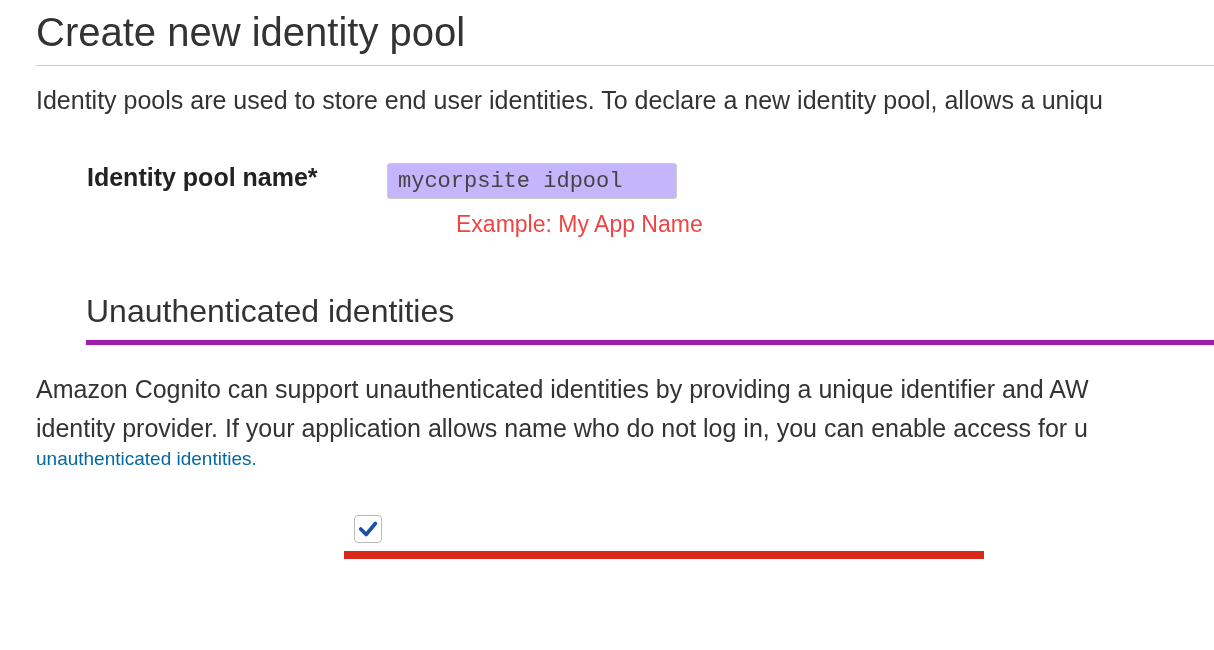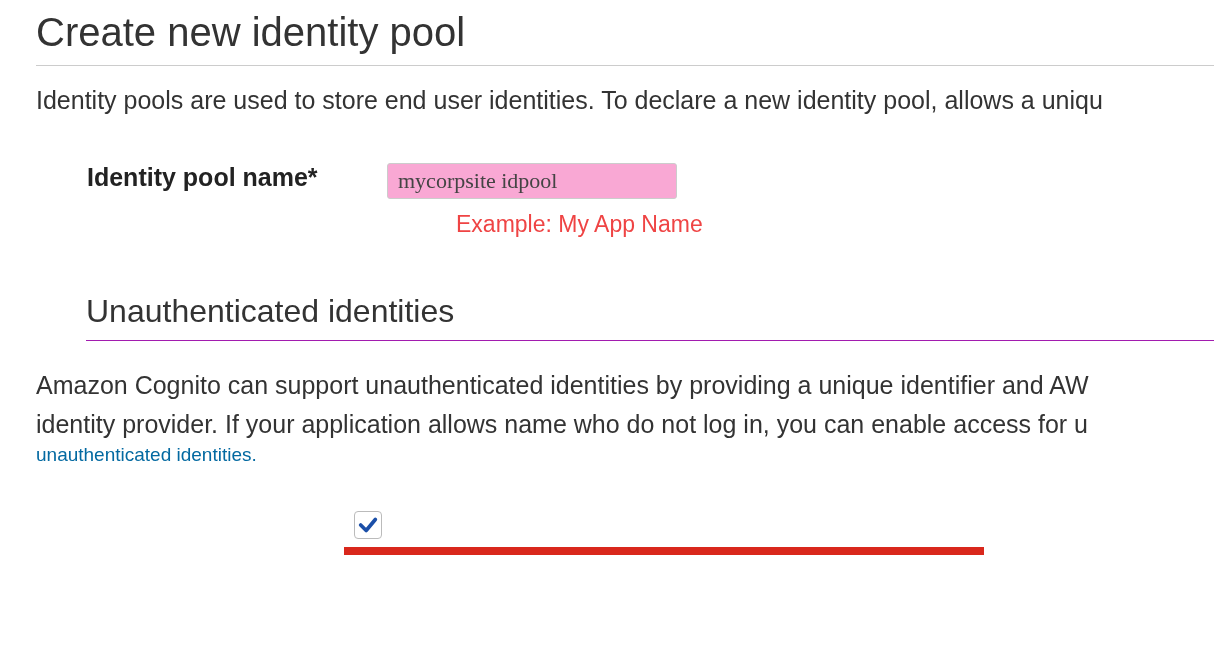--- a/index.html
+++ b/index.html
@@ -39,40 +39,40 @@
       font-size: 25px;
       font-weight: 700;
       color: #222;
       width: 300px;
     }
     .text-input {
       font-size: 22px;
       padding: 4px 10px;
       border: 1px solid #ccc;
       border-radius: 3px;
-      background: #f9a8d4;
+      background: #c4b5fd;
       width: 290px;
       height: 36px;
       color: #444;
-      font-family: Liberation Serif, serif;
+      font-family: Liberation Mono, monospace;
     }
     .helper-text {
       font-size: 23px;
       color: #ef4444;
       margin-left: 420px;
       margin-top: 12px;
     }
     .section-title {
       font-size: 32px;
       font-weight: 400;
       color: #333;
       margin-top: 55px;
       margin-left: 50px;
       padding-bottom: 10px;
-      border-bottom: 1px solid #a21caf;
+      border-bottom: 5px solid #a21caf;
       width: 1128px;
       margin-bottom: 25px;
     }
     .section-desc {
       font-size: 25px;
       font-weight: 400;
       color: #333;
       line-height: 1.55;
       white-space: nowrap;
       overflow: hidden;

